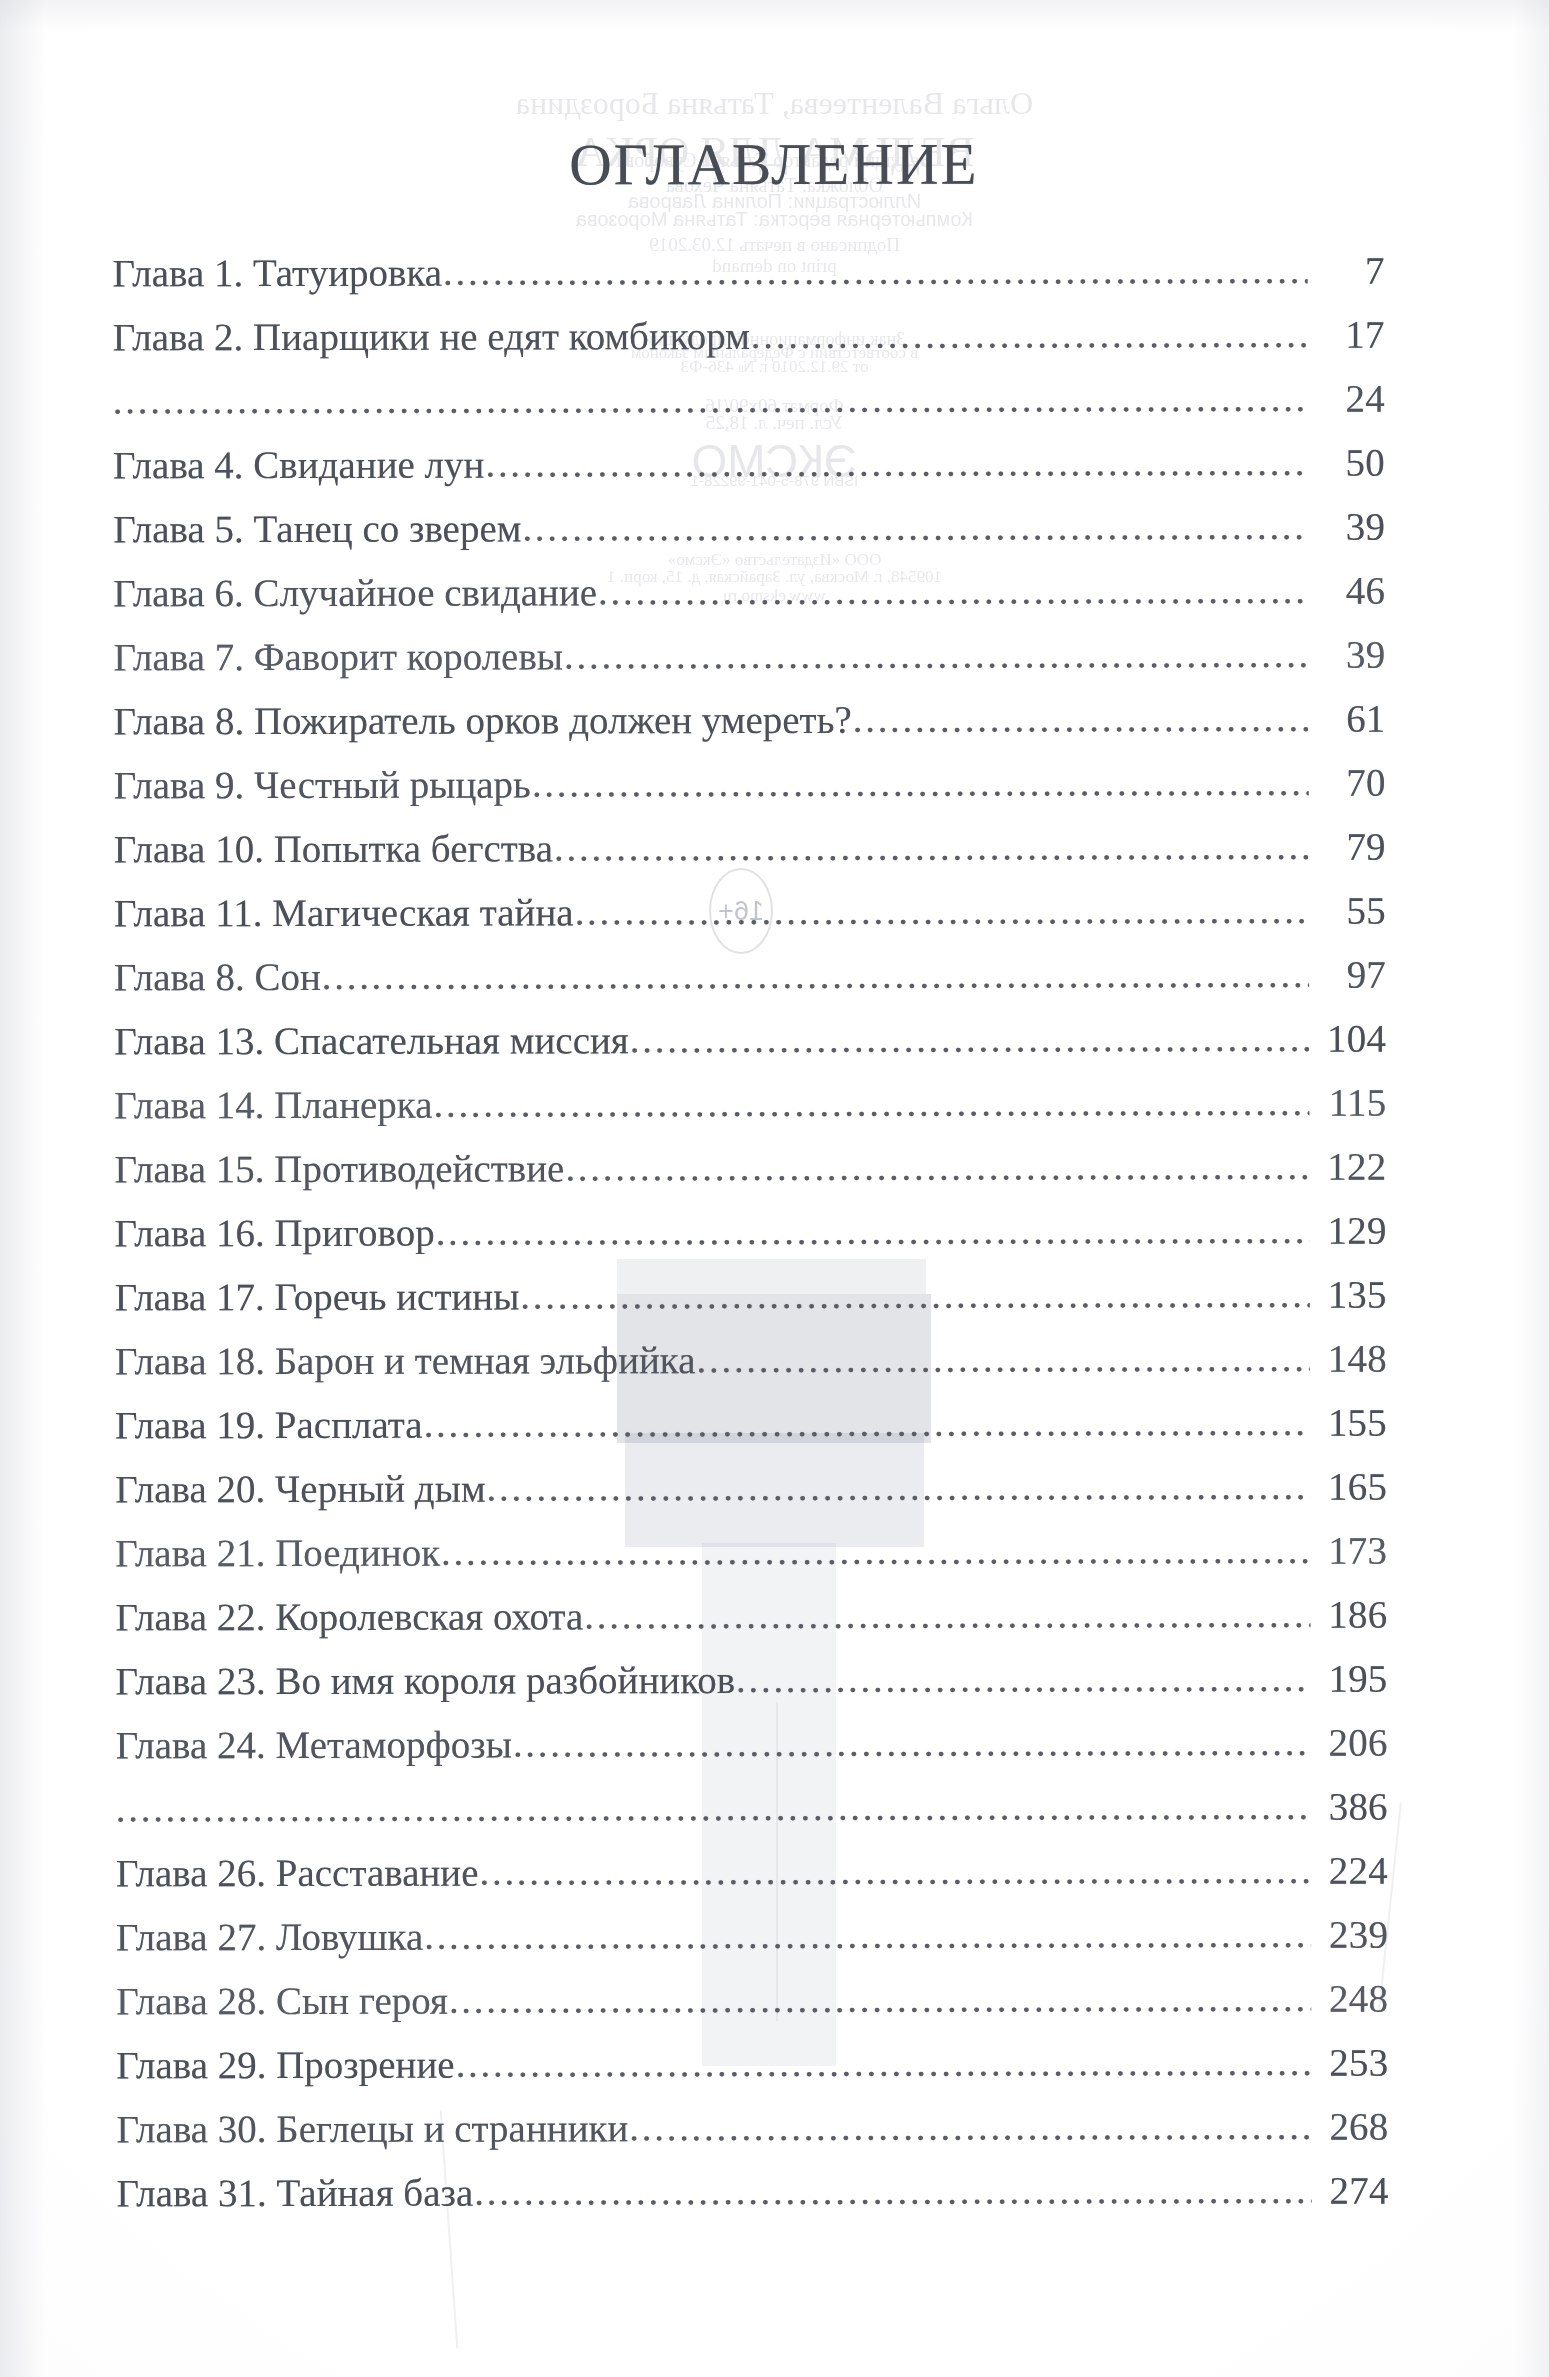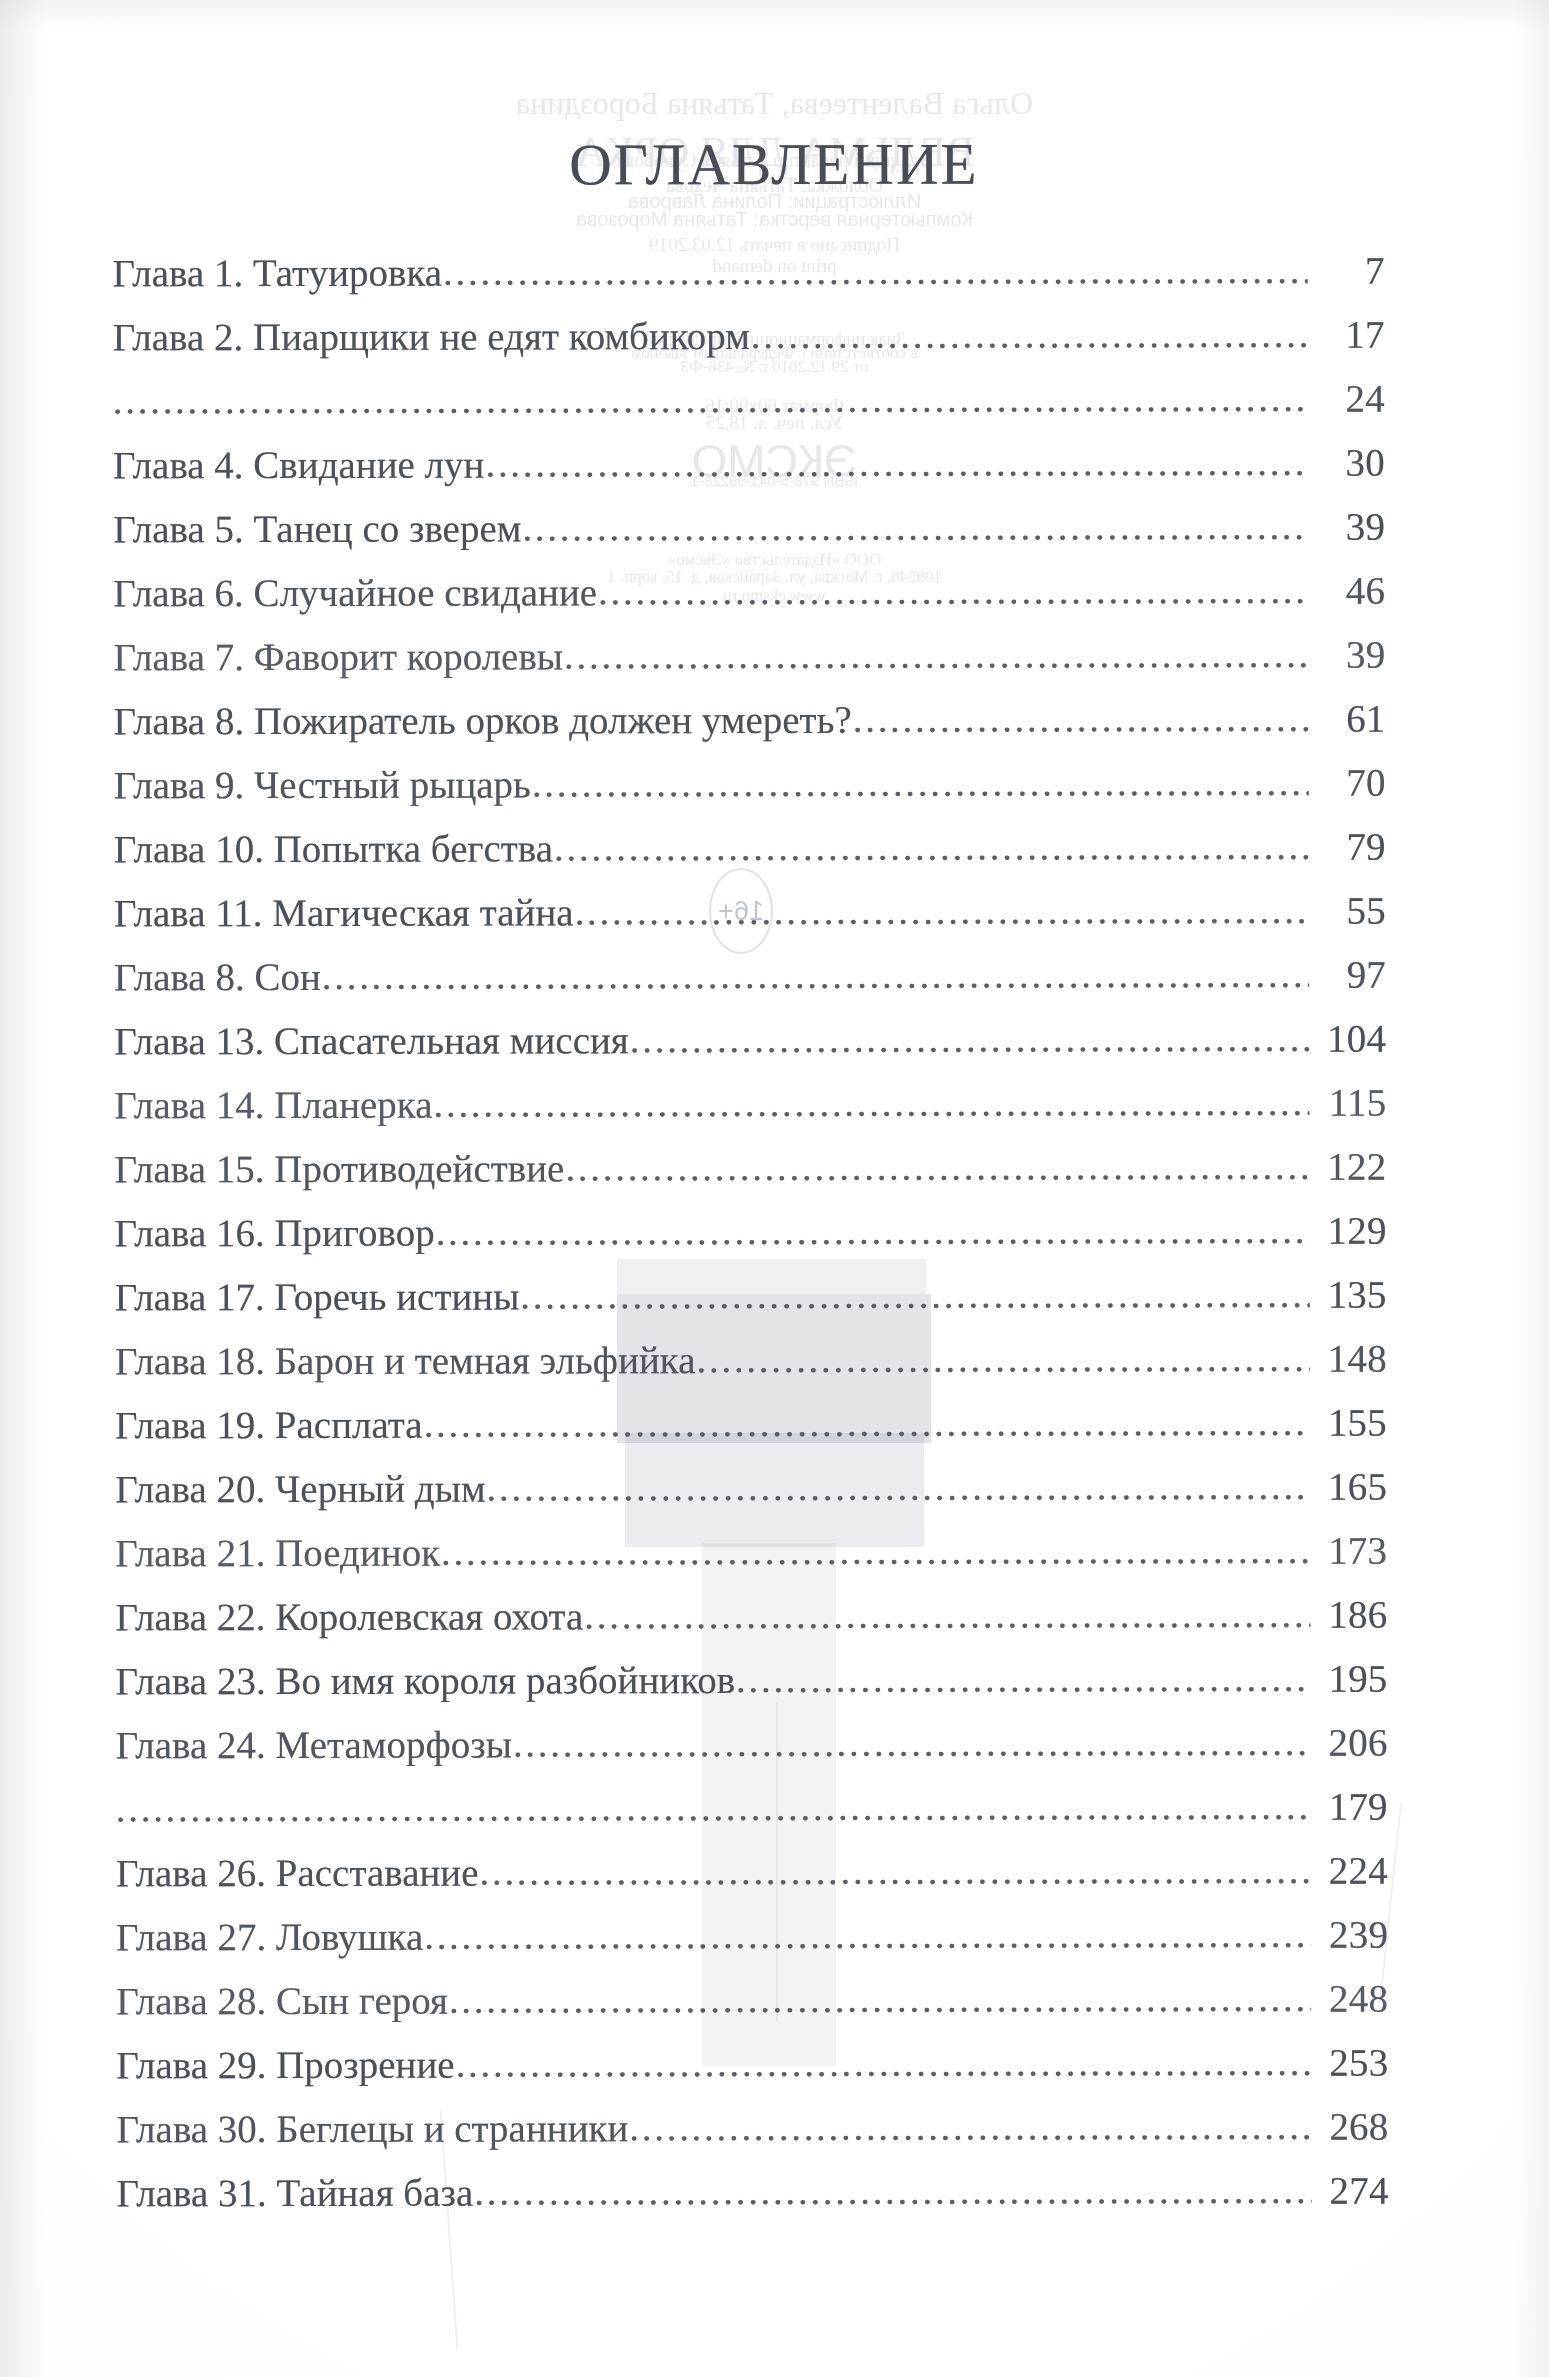--- a/index.html
+++ b/index.html
@@ -236,21 +236,21 @@
           <span class="toc-dots"></span>
           <span class="toc-page">17</span>
         </div>
         <div class="toc-row">
           <span class="toc-dots"></span>
           <span class="toc-page">24</span>
         </div>
         <div class="toc-row">
           <span class="toc-label">Глава 4. Свидание лун</span>
           <span class="toc-dots"></span>
-          <span class="toc-page">30</span>
+          <span class="toc-page">50</span>
         </div>
         <div class="toc-row">
           <span class="toc-label">Глава 5. Танец со зверем</span>
           <span class="toc-dots"></span>
           <span class="toc-page">39</span>
         </div>
         <div class="toc-row">
           <span class="toc-label">Глава 6. Случайное свидание</span>
           <span class="toc-dots"></span>
           <span class="toc-page">46</span>
@@ -340,21 +340,21 @@
           <span class="toc-dots"></span>
           <span class="toc-page">195</span>
         </div>
         <div class="toc-row">
           <span class="toc-label">Глава 24. Метаморфозы</span>
           <span class="toc-dots"></span>
           <span class="toc-page">206</span>
         </div>
         <div class="toc-row">
           <span class="toc-dots"></span>
-          <span class="toc-page">179</span>
+          <span class="toc-page">386</span>
         </div>
         <div class="toc-row">
           <span class="toc-label">Глава 26. Расставание</span>
           <span class="toc-dots"></span>
           <span class="toc-page">224</span>
         </div>
         <div class="toc-row">
           <span class="toc-label">Глава 27. Ловушка</span>
           <span class="toc-dots"></span>
           <span class="toc-page">239</span>

